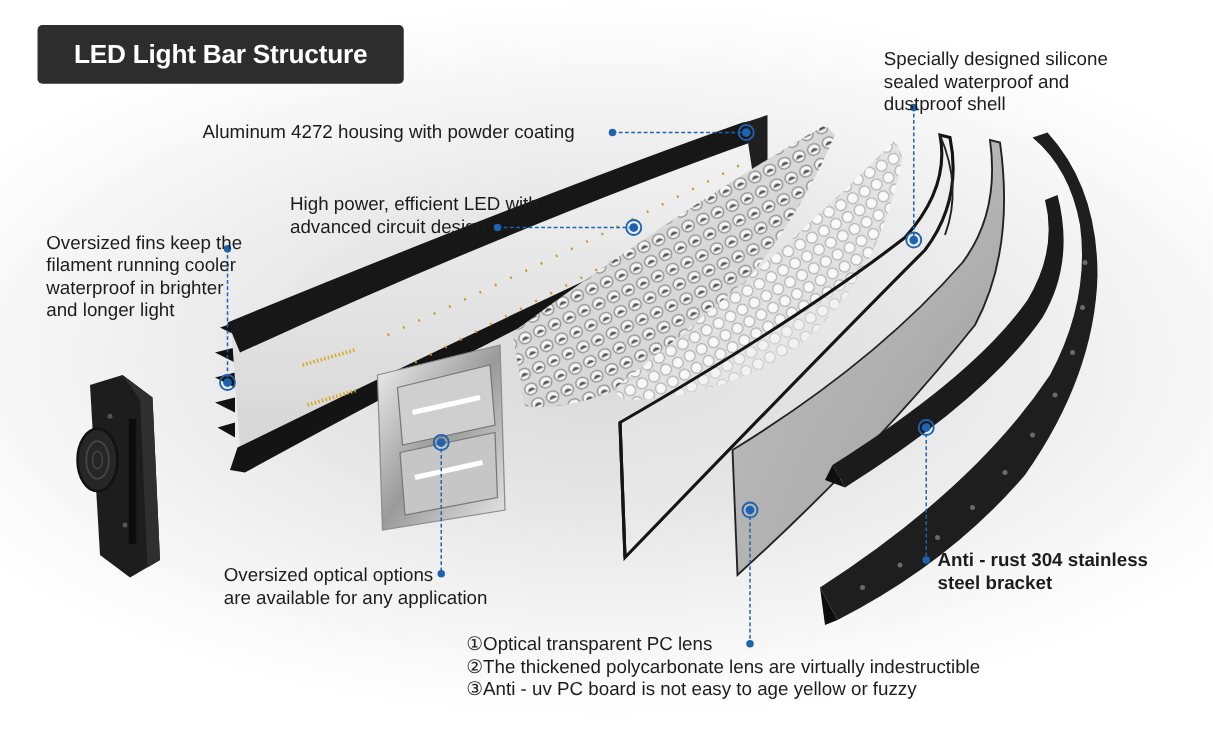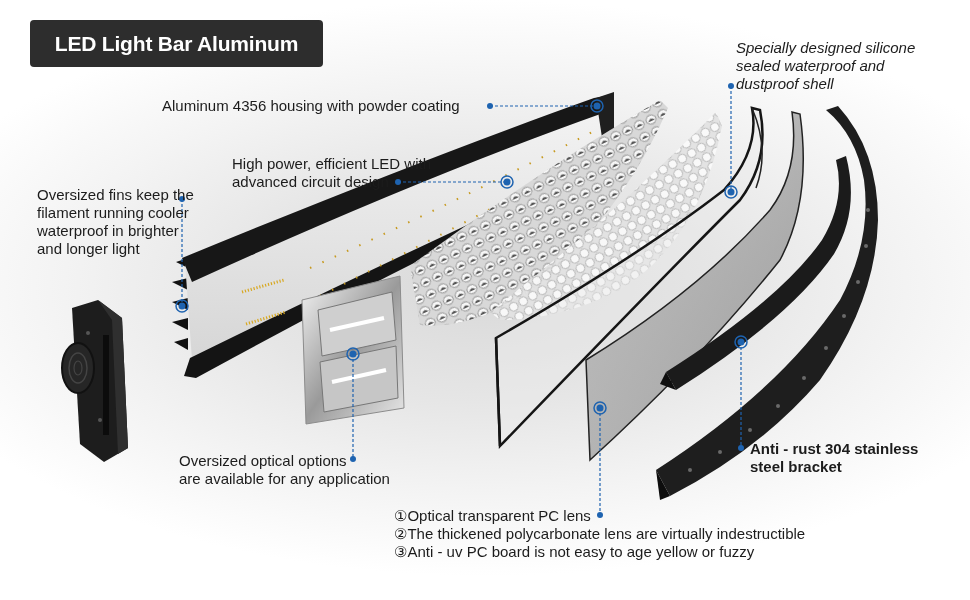--- a/index.html
+++ b/index.html
@@ -15,21 +15,21 @@
     display:flex; align-items:center; justify-content:center;
   }
   .title-text { color:#fff; font-size:21px; font-weight:bold; letter-spacing:-0.2px; }
   .label { position:absolute; font-size:15px; line-height:18px; color:#1c1c1c; white-space:nowrap; }
   svg.art { position:absolute; left:0; top:0; }
 </style>
 </head>
 <body>
 
 <div class="title-badge">
-  <span class="title-text">LED Light Bar Aluminum</span>
+  <span class="title-text">LED Light Bar Structure</span>
 </div>
 
 <svg class="art" width="970" height="600" viewBox="0 0 970 600">
   <defs>
     <linearGradient id="boardGrad" x1="0" y1="0" x2="0" y2="1">
       <stop offset="0" stop-color="#f4f4f4"></stop>
         <stop offset="1" stop-color="#d6d6d6"></stop>
     </linearGradient>
     <linearGradient id="chromeGrad" x1="0" y1="0" x2="1" y2="1">
       <stop offset="0" stop-color="#f5f5f5"></stop>
@@ -168,23 +168,23 @@
         <circle cx="741" cy="342" r="6" fill="none" stroke="#1e63b0" stroke-width="1.5"></circle>
         <circle cx="741" cy="342" r="3.5" fill="#1e63b0"></circle>
       </g>
     <g>
         <circle cx="600" cy="408" r="6" fill="none" stroke="#1e63b0" stroke-width="1.5"></circle>
         <circle cx="600" cy="408" r="3.5" fill="#1e63b0"></circle>
       </g>
   </g>
 </svg>
 
-<div class="label" style="left:162px; top:97px;">Aluminum 4356 housing with powder coating</div>
-
-<div class="label" style="left:736px; top:39px;font-style:italic;">
+<div class="label" style="left:162px; top:97px;">Aluminum 4272 housing with powder coating</div>
+
+<div class="label" style="left:707px; top:39px;">
   <div>Specially designed silicone</div>
   <div>sealed waterproof and</div>
   <div>dustproof shell</div>
 </div>
 
 <div class="label" style="left:37px; top:154px;margin-top:32px;">
   <div>Oversized fins keep the</div>
   <div>filament running cooler</div>
   <div>waterproof in brighter</div>
   <div>and longer light</div>
@@ -198,17 +198,17 @@
 <div class="label" style="left:179px; top:452px;">
   <div>Oversized optical options</div>
   <div>are available for any application</div>
 </div>
 
 <div class="label" style="left:750px; top:440px;font-weight:bold;">
   <div>Anti - rust 304 stainless</div>
   <div>steel bracket</div>
 </div>
 
-<div class="label" style="left:394px; top:507px;">
+<div class="label" style="left:373px; top:507px;">
   <div>①Optical transparent PC lens</div>
   <div>②The thickened polycarbonate lens are virtually indestructible</div>
   <div>③Anti - uv PC board is not easy to age yellow or fuzzy</div>
 </div>
 
 </body></html>

